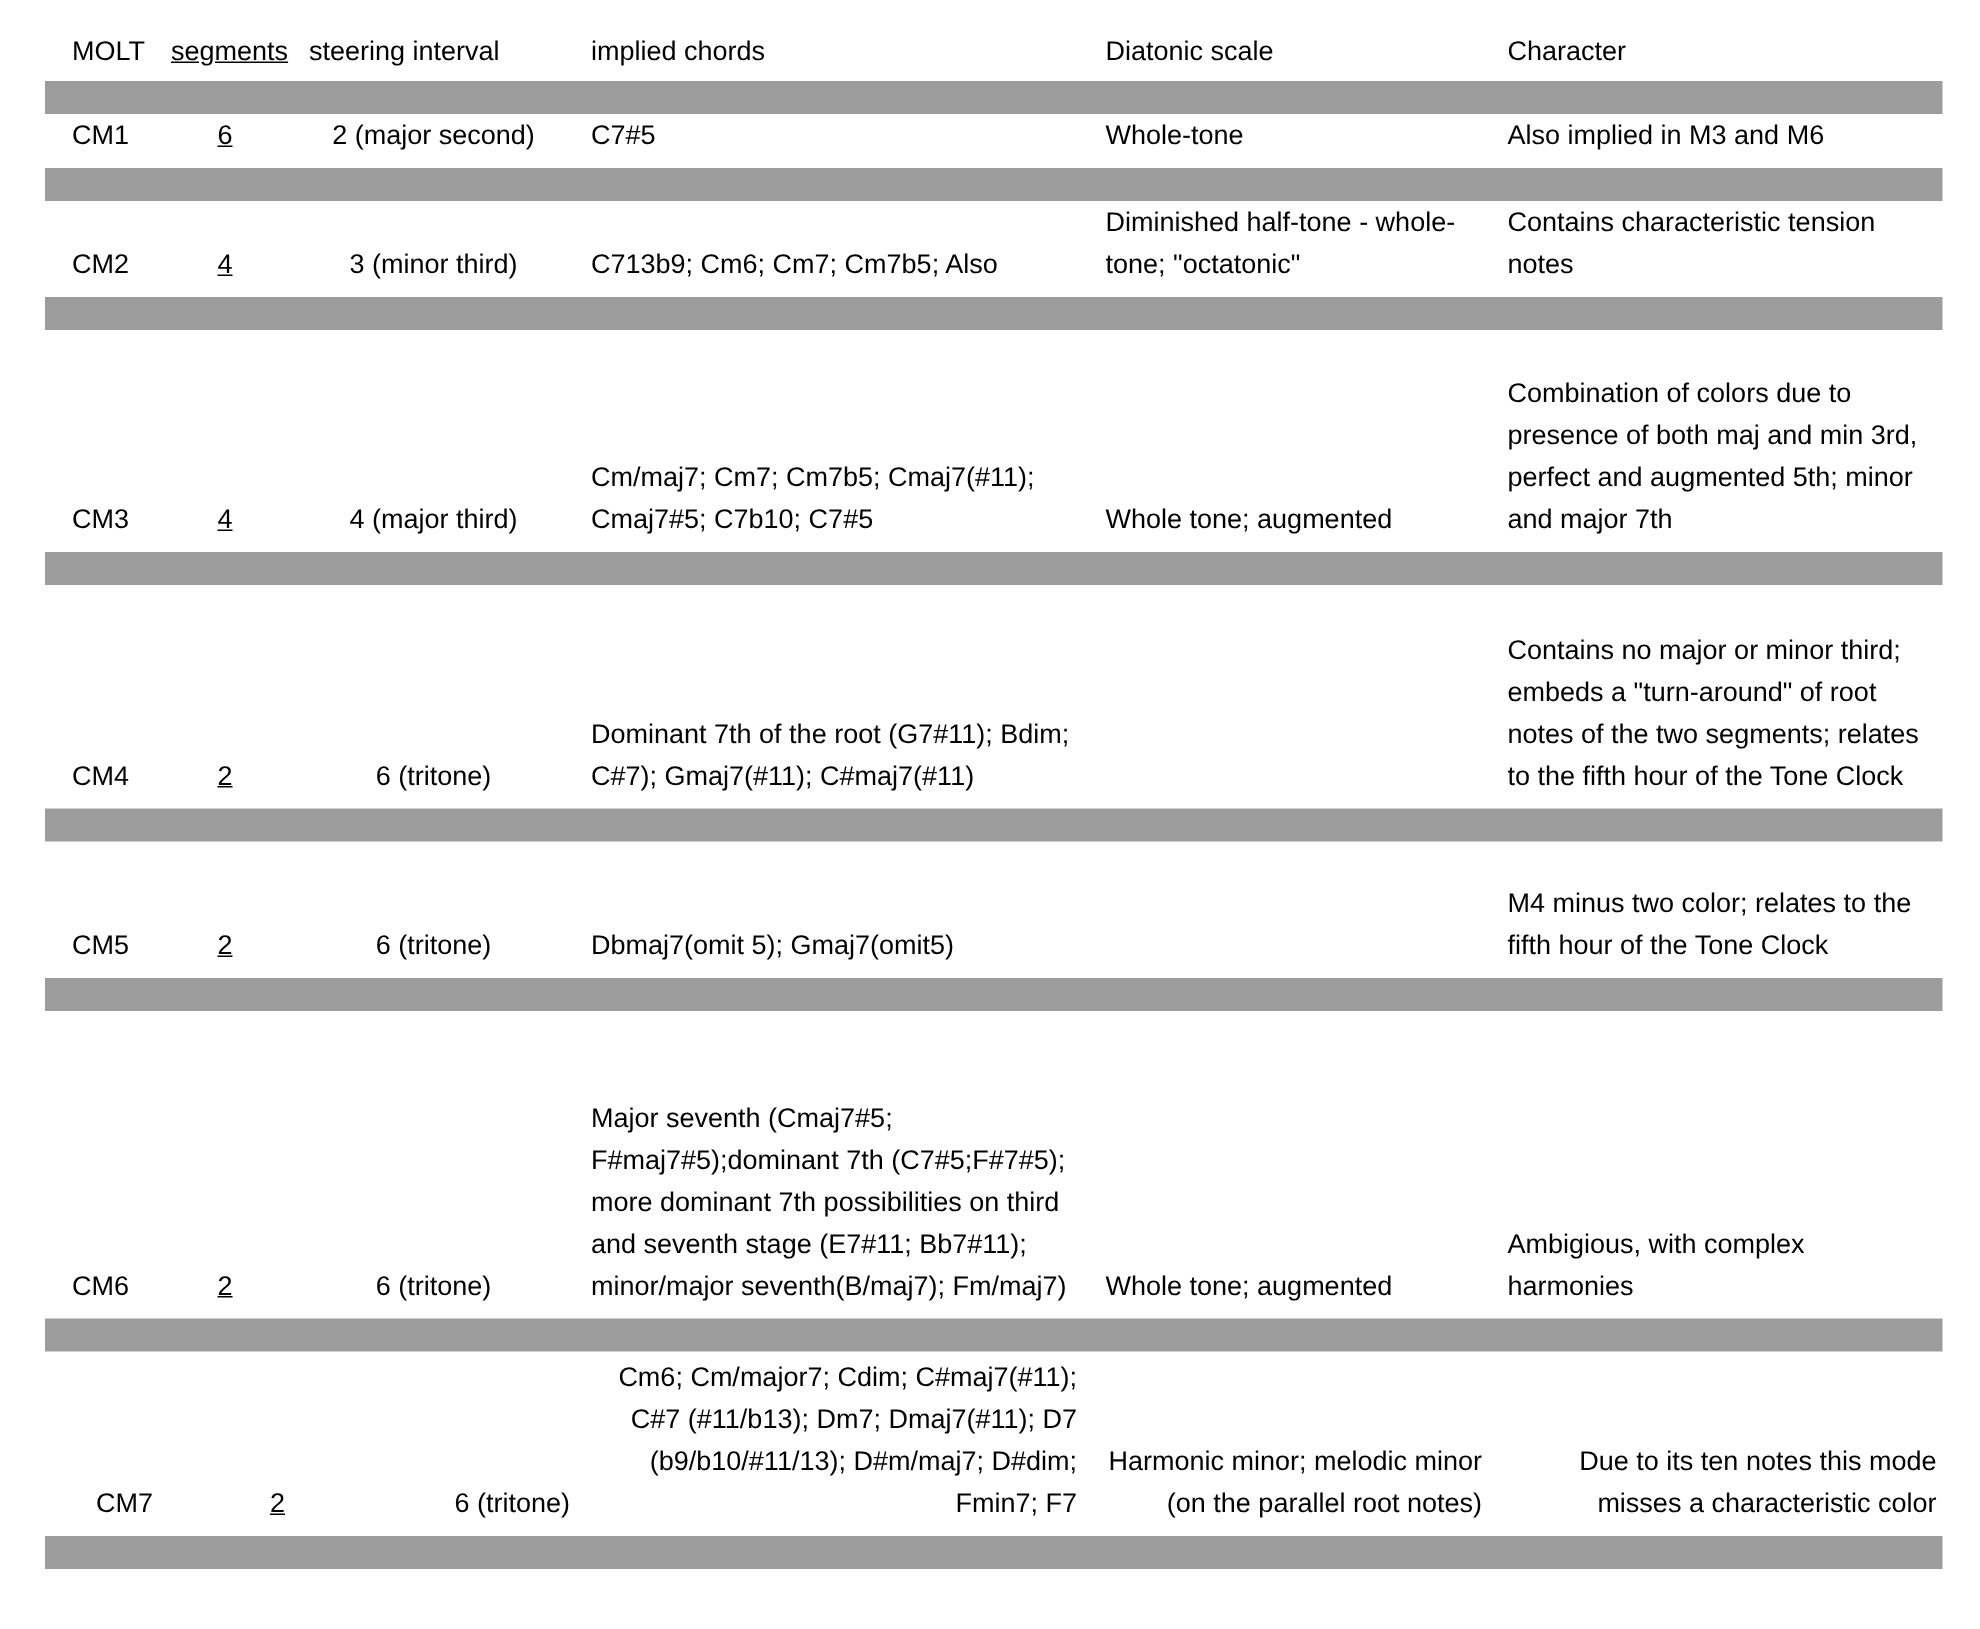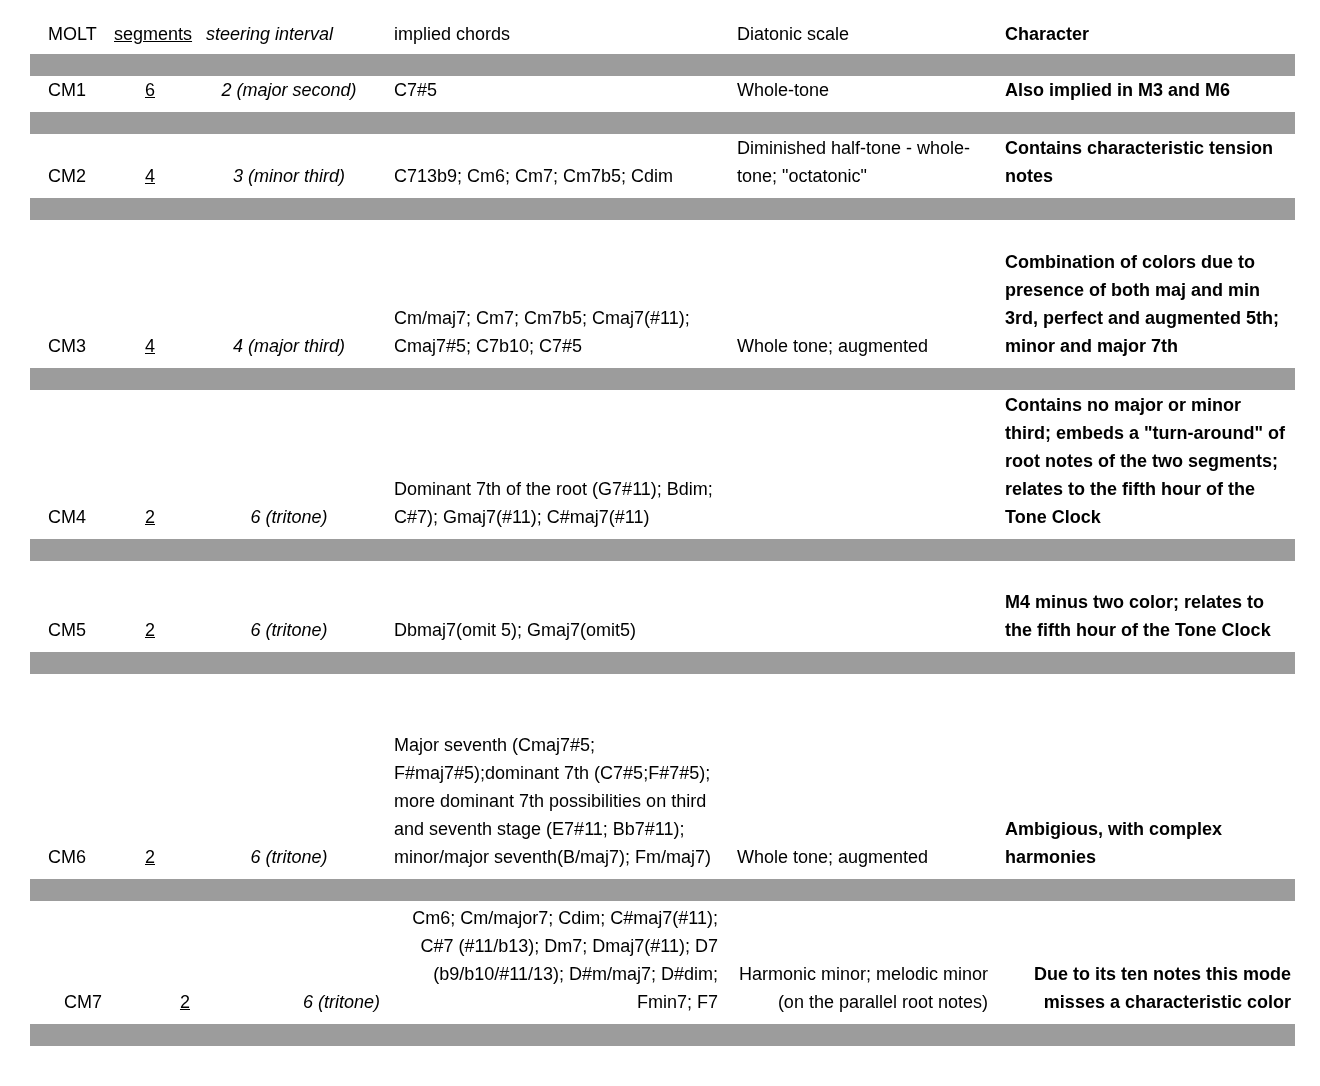--- a/index.html
+++ b/index.html
@@ -20,26 +20,26 @@
     width: 1265px;
     table-layout: fixed;
     font-size: 18px;
     line-height: 28px;
   }
   td { padding: 0 8px 0 0; word-wrap: break-word; }
   tr.head td { vertical-align: bottom; padding-bottom: 6px; white-space: nowrap; }
   tr.row  td { vertical-align: bottom; padding-bottom: 8px; }
   .c1 { padding-left: 18px; }
   .c2 { text-align: center; text-decoration: underline; }
-  .c3 { text-align: center; font-style: italic; }
+  .c3 { text-align: center; }
   tr.head .c2 { text-align: left; padding-left: 4px; }
   tr.head .c3 { text-align: left; padding-left: 8px; }
   .c4 { padding-left: 6px;  padding-right: 12px; }
   .c5 { padding-left: 7px;  padding-right: 10px; }
-  .c6 { padding-left: 7px;  padding-right: 4px; font-weight: bold; }
+  .c6 { padding-left: 7px;  padding-right: 4px; }
   tr.sep td {
     height: 22px;
     background: var(--sep-color, #9c9c9c);
     padding: 0;
   }
   tr.h36  td { height: 36px; }
   tr.h34  td { height: 34px; }
   tr.h64  td { height: 64px; }
   tr.h148 td { height: 148px; }
   tr.h149 td { height: 149px; }
@@ -85,21 +85,21 @@
     </tr>
 
     <tr class="sep">
           <td colspan="6"></td>
         </tr>
 
     <tr class="row h64">
       <td class="c1">CM2</td>
       <td class="c2">4</td>
       <td class="c3">3 (minor third)</td>
-      <td class="c4">C713b9; Cm6; Cm7; Cm7b5; Cdim</td>
+      <td class="c4">C713b9; Cm6; Cm7; Cm7b5; Also</td>
       <td class="c5">Diminished half-tone - whole-tone; "octatonic"</td>
       <td class="c6">Contains characteristic tension notes</td>
     </tr>
 
     <tr class="sep">
           <td colspan="6"></td>
         </tr>
 
     <tr class="row h148">
       <td class="c1">CM3</td>

